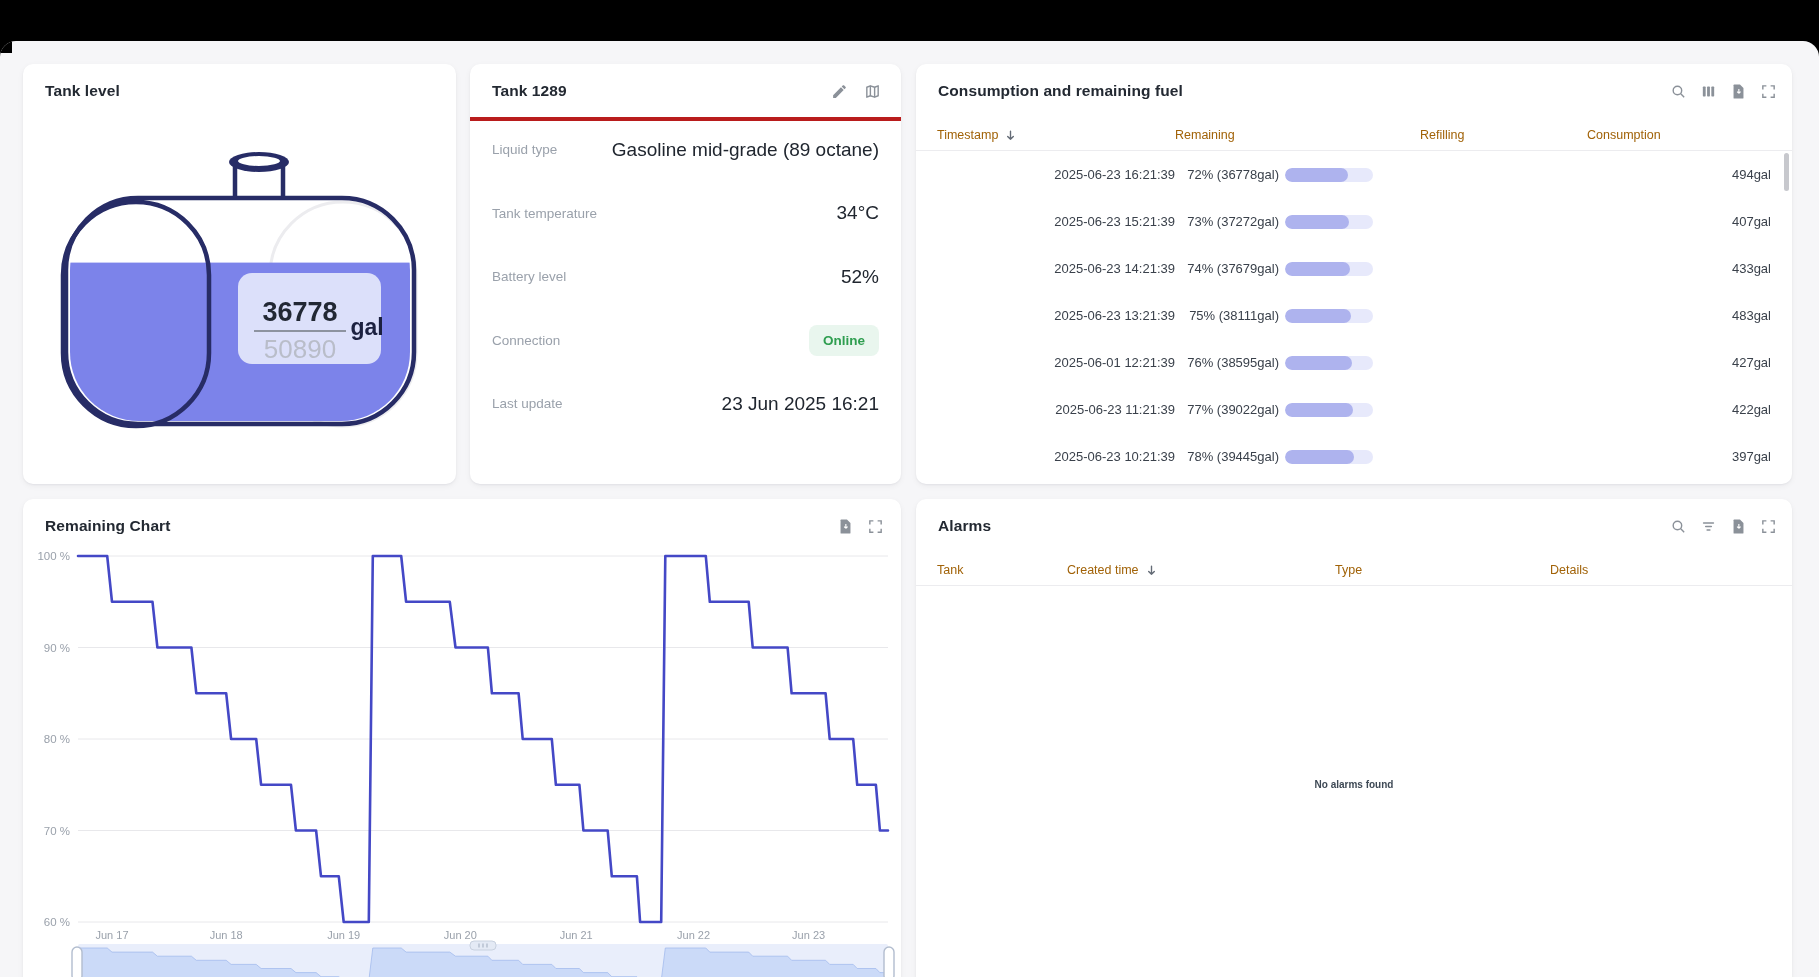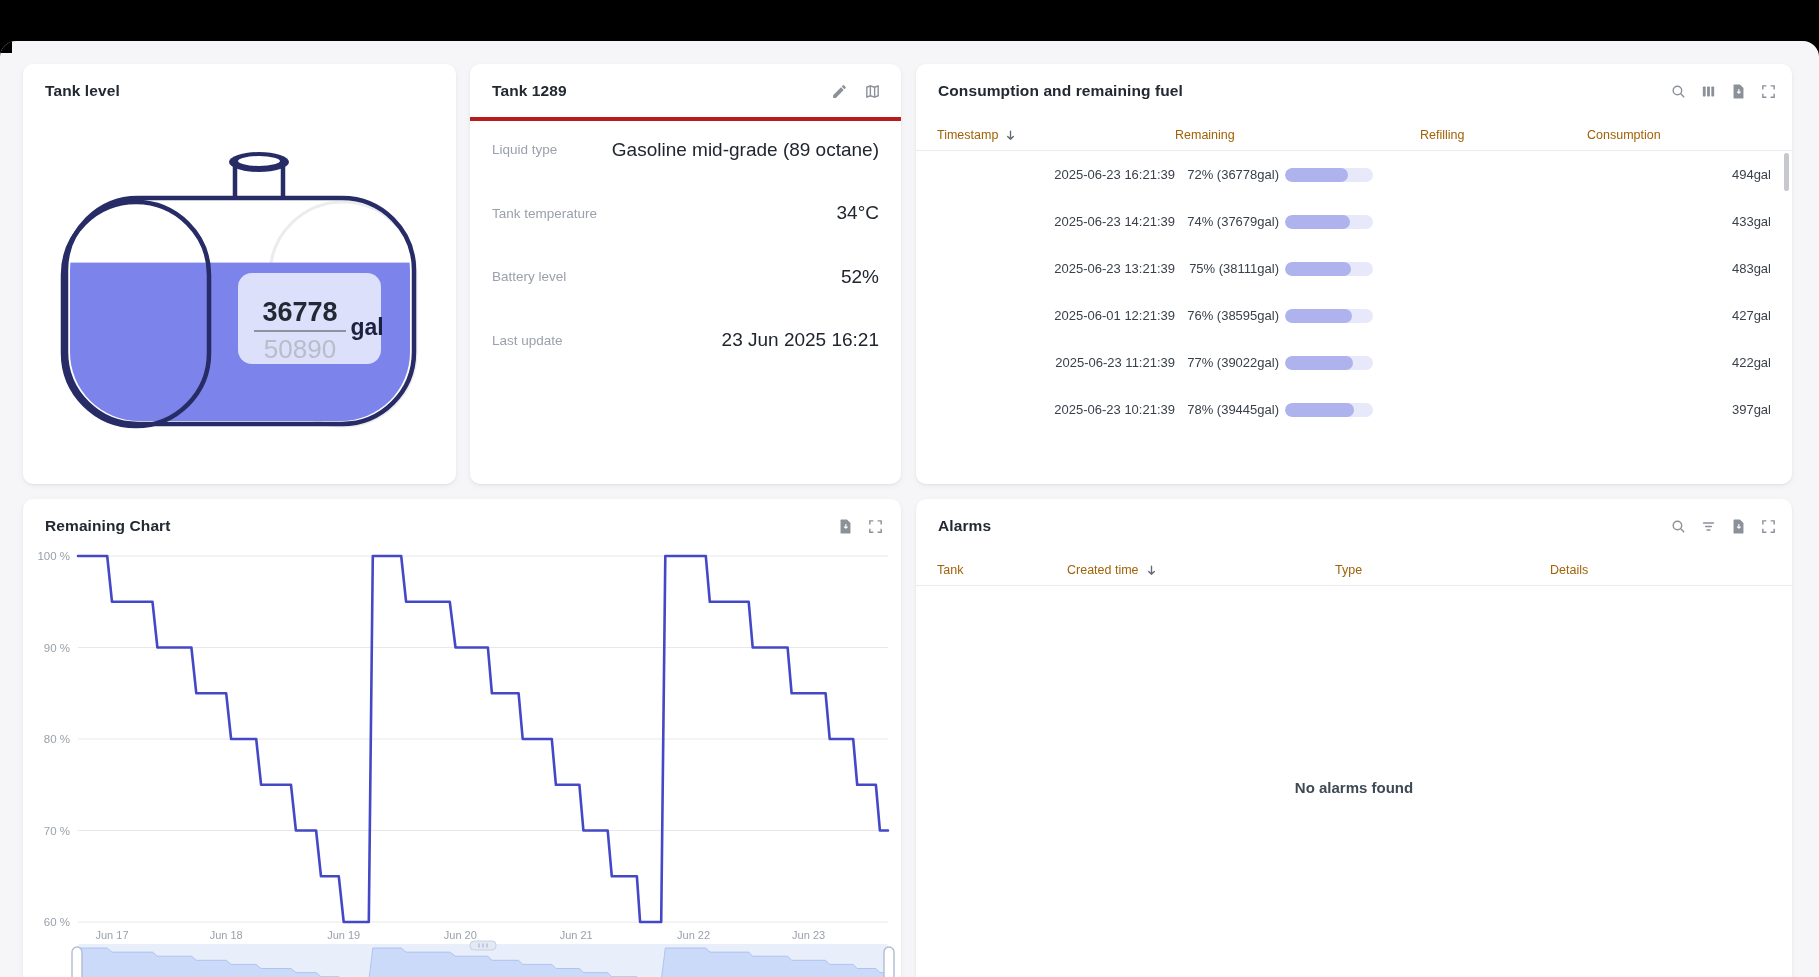--- a/index.html
+++ b/index.html
@@ -28,21 +28,21 @@
   #consumption-card .table-head,#consumption-card .t-row{grid-template-columns:238px 245px 167px 1fr;}
   #alarms-card .table-head{grid-template-columns:130px 268px 215px 1fr;}
   .th{display:flex;align-items:center;gap:5px;cursor:pointer;}
   .table-rows{position:absolute;top:87px;left:0;right:0;}
   .t-row{display:grid;align-items:center;height:47px;padding:0 21px;font-size:13px;color:#3a414b;text-align:right;}
   .rem-cell{display:flex;align-items:center;}
   .rem-text{width:104px;flex:none;}
   .bar{width:88px;height:14px;border-radius:7px;overflow:hidden;margin-left:6px;}
   .bar-fill{height:100%;border-radius:7px;}
   .scroll-thumb{position:absolute;right:3px;top:89px;width:5px;height:38px;border-radius:3px;background:#c7c8cd;}
-  .empty-msg{position:absolute;top:280px;left:0;right:0;text-align:center;font-size:15px;font-weight:700;color:#3e4955;}
+  .empty-msg{position:absolute;top:280px;left:0;right:0;text-align:center;font-size:10px;font-weight:700;color:#3e4955;}
   
   #chart-svg,#tank-svg{position:absolute;inset:0;}
   .corner{position:absolute;width:12px;height:12px;background:#000;}
 </style>
 </head>
 <body>
 
 <div class="stage">
 
   <div class="card" id="tank-card">
@@ -101,20 +101,24 @@
         </div>
         <div class="d-row">
           <span class="d-label">Tank temperature</span>
           <span class="d-value">34°C</span>
         </div>
         <div class="d-row">
           <span class="d-label">Battery level</span>
           <span class="d-value">52%</span>
         </div>
         <div class="d-row">
+          <span class="d-label">Connection</span>
+          <span class="badge" style="background: rgb(233, 246, 238); color: rgb(47, 158, 80);">Online</span>
+        </div>
+        <div class="d-row">
           <span class="d-label">Last update</span>
           <span class="d-value">23 Jun 2025 16:21</span>
         </div>
       </div>
   </div>
 
   <div class="card" id="consumption-card">
     <div class="card-title">Consumption and remaining fuel</div>
     <div class="card-icons">
       <span class="icon">
@@ -163,20 +167,31 @@
         <div class="t-row">
           <div>2025-06-23 16:21:39</div>
           <div class="rem-cell">
             <span class="rem-text">72% (36778gal)</span>
             <div class="bar" style="background: rgb(231, 233, 251);">
               <div class="bar-fill" style="background: rgb(174, 179, 238); width: 72%;"></div>
             </div>
           </div>
           <div></div>
           <div>494gal</div>
+        </div>
+        <div class="t-row">
+          <div>2025-06-23 15:21:39</div>
+          <div class="rem-cell">
+            <span class="rem-text">73% (37272gal)</span>
+            <div class="bar" style="background: rgb(231, 233, 251);">
+              <div class="bar-fill" style="background: rgb(174, 179, 238); width: 73%;"></div>
+            </div>
+          </div>
+          <div></div>
+          <div>407gal</div>
         </div>
         <div class="t-row">
           <div>2025-06-23 14:21:39</div>
           <div class="rem-cell">
             <span class="rem-text">74% (37679gal)</span>
             <div class="bar" style="background: rgb(231, 233, 251);">
               <div class="bar-fill" style="background: rgb(174, 179, 238); width: 74%;"></div>
             </div>
           </div>
           <div></div>

